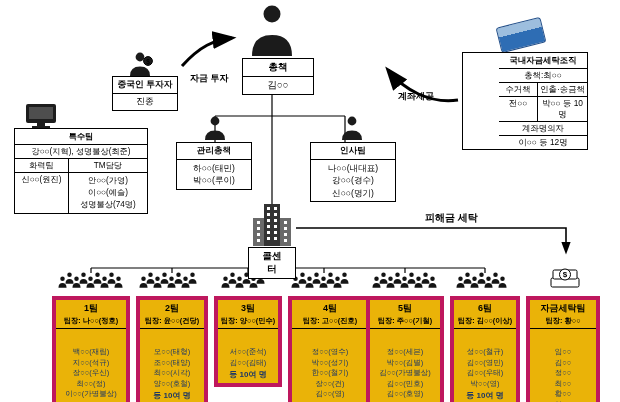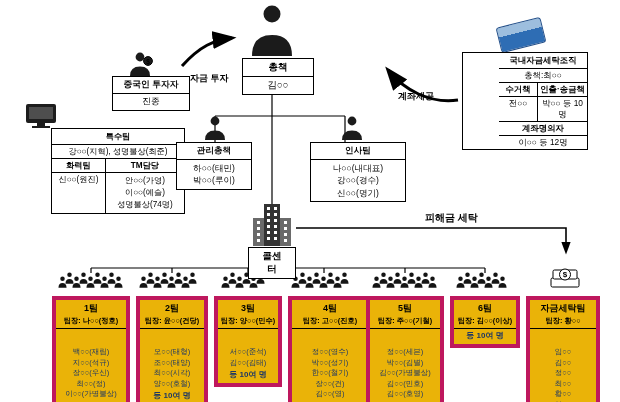--- a/index.html
+++ b/index.html
@@ -10,21 +10,21 @@
   .hd{font-weight:bold;border-bottom:1px solid #000;padding:2px 1px;}
   .nm{padding:2px 1px;}
   
   .fig{position:absolute;z-index:1;}
   .fig svg circle,.fig svg path{fill:#1b1b1b;}
   
   .grid2{display:grid;}
   .cell{padding:1px 1px;box-sizing:border-box;}
   .cb{border-bottom:1px solid #000;}
   .cr{border-right:1px solid #000;}
-  .bold{font-weight:bold;}
+  .bold{font-weight:normal;}
   
   .monitor{position:absolute;left:26px;top:104px;width:30px;height:19px;background:#1d1d1d;border-radius:2px;z-index:3;}
   .monitor::after{content:"";position:absolute;left:11px;top:19px;width:8px;height:3px;background:#1d1d1d;}
   .monitor::before{content:"";position:absolute;left:6px;top:22px;width:18px;height:2px;background:#1d1d1d;}
   .monitor .scr{position:absolute;left:3px;top:3px;width:24px;height:12px;background:#4e4e4e;}
   
   .notebook{position:absolute;left:498px;top:22px;width:44px;height:24px;
             background:linear-gradient(#9dbede 0 38%,#2e6db4 38%);
             border:1px solid #24508a;border-radius:3px;transform:rotate(-14deg);z-index:2;}
   
@@ -89,21 +89,21 @@
   </div>
 
   <div class="fig" style="left:128px;top:52px;width:26px;height:24px;">
     <svg viewBox="0 0 26 24" width="26" height="24">
       <circle cx="12" cy="5" r="4.4"></circle>
       <path d="M2 24 q0 -9.5 10 -9.5 q10 0 10 9.5 z"></path>
       <circle cx="20" cy="9" r="4.4" fill="#fff" stroke="#000" stroke-width="1"></circle>
       <text x="20" y="11.6" font-size="6.5" text-anchor="middle" font-weight="bold" fill="#000">$</text>
     </svg>
   </div>
-  <div class="bx" style="left:112px;top:76px;width:78px;font-size:8.8px;">
+  <div class="bx" style="left:112px;top:76px;width:66px;font-size:8.8px;">
     <div class="hd">중국인 투자자</div>
     <div class="nm">진종</div>
   </div>
   <div class="flabel" style="left:190px;top:72px;">자금 투자</div>
 
   <div class="notebook"></div>
 
   <div class="bx" style="left:462px;top:52px;width:126px;font-size:8.4px;padding-left:36px;">
     <div class="hd">국내자금세탁조직</div>
     <div class="cell cb">총책:최○○</div>
@@ -115,21 +115,21 @@
     </div>
     <div class="cell cb bold">계좌명의자</div>
     <div class="cell">이○○ 등 12명</div>
   </div>
   <div class="flabel" style="left:398px;top:90px;">계좌제공</div>
 
   <div class="monitor">
       <div class="scr"></div>
     </div>
 
-  <div class="bx" style="left:14px;top:128px;width:134px;font-size:8.2px;margin-left:37px;">
+  <div class="bx" style="left:14px;top:128px;width:134px;font-size:8.2px;">
     <div class="hd">특수팀</div>
     <div class="cell cb">강○○(지혁), 성명불상(최준)</div>
     <div class="grid2" style="grid-template-columns:1fr 1.45fr;">
       <div class="cell cb cr bold">화력팀</div>
       <div class="cell cb bold">TM담당</div>
       <div class="cell cr">신○○(원진)</div>
       <div class="cell member-lines">
           <div>안○○(가영)</div>
           <div>이○○(예슬)</div>
           <div>성명불상(74명)</div>
@@ -150,21 +150,21 @@
         <div>박○○(루이)</div>
       </div>
   </div>
 
   <div class="fig" style="left:340px;top:116px;width:24px;height:24px;">
     <svg viewBox="0 0 24 24" width="24" height="24">
         <circle cx="12" cy="5" r="4.4"></circle>
         <path d="M2 24 q0 -9.5 10 -9.5 q10 0 10 9.5 z"></path>
       </svg>
   </div>
-  <div class="bx" style="left:310px;top:142px;width:96px;font-size:8.6px;">
+  <div class="bx" style="left:310px;top:142px;width:86px;font-size:8.6px;">
     <div class="hd">인사팀</div>
     <div class="member-lines">
         <div>나○○(내대표)</div>
         <div>강○○(경수)</div>
         <div>신○○(명기)</div>
       </div>
   </div>
 
   <div class="fig" style="left:250px;top:202px;width:44px;height:44px;">
     <svg viewBox="0 0 44 44" width="44" height="44">
@@ -460,20 +460,26 @@
         <div>박○○(김별)</div>
         <div>김○○(가명불상)</div>
         <div>김○○(민호)</div>
         <div>김○○(호영)</div>
       </div>
     <div class="team-footer">등 10여 명</div>
   </div>
   <div class="team-box" style="left:450px;width:70px;">
     <div class="team-name">6팀</div>
     <div class="team-leader">팀장: 김○○(이상)</div>
+    <div class="team-members">
+        <div>성○○(철규)</div>
+        <div>김○○(영민)</div>
+        <div>김○○(우태)</div>
+        <div>박○○(영)</div>
+      </div>
     <div class="team-footer">등 10여 명</div>
   </div>
   <div class="team-box" style="left:526px;width:74px;">
     <div class="team-name">자금세탁팀</div>
     <div class="team-leader">팀장: 황○○</div>
     <div class="team-members">
         <div>임○○</div>
         <div>김○○</div>
         <div>정○○</div>
         <div>최○○</div>

